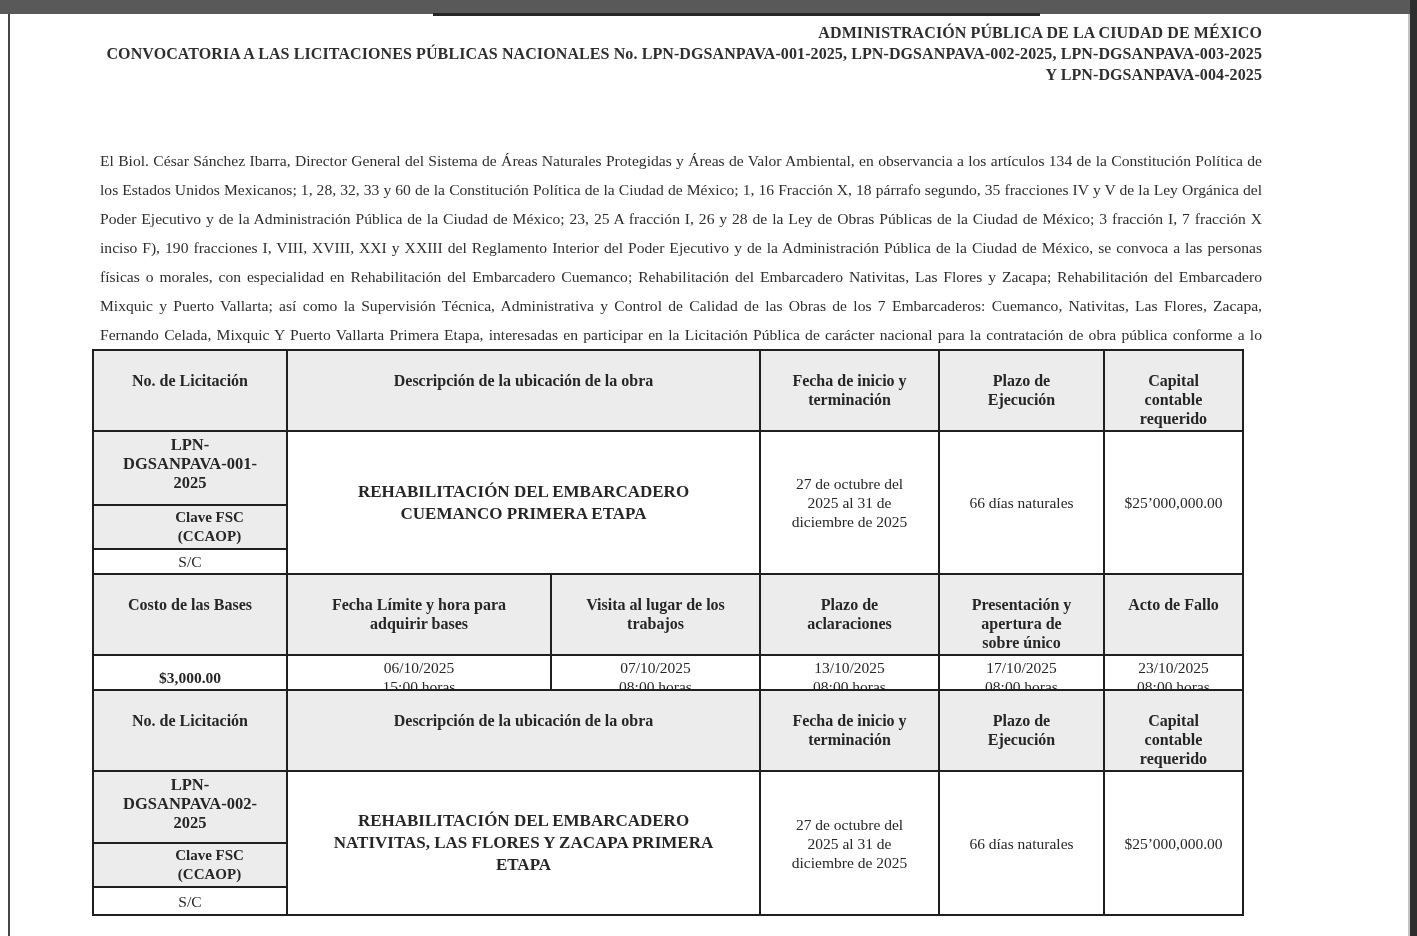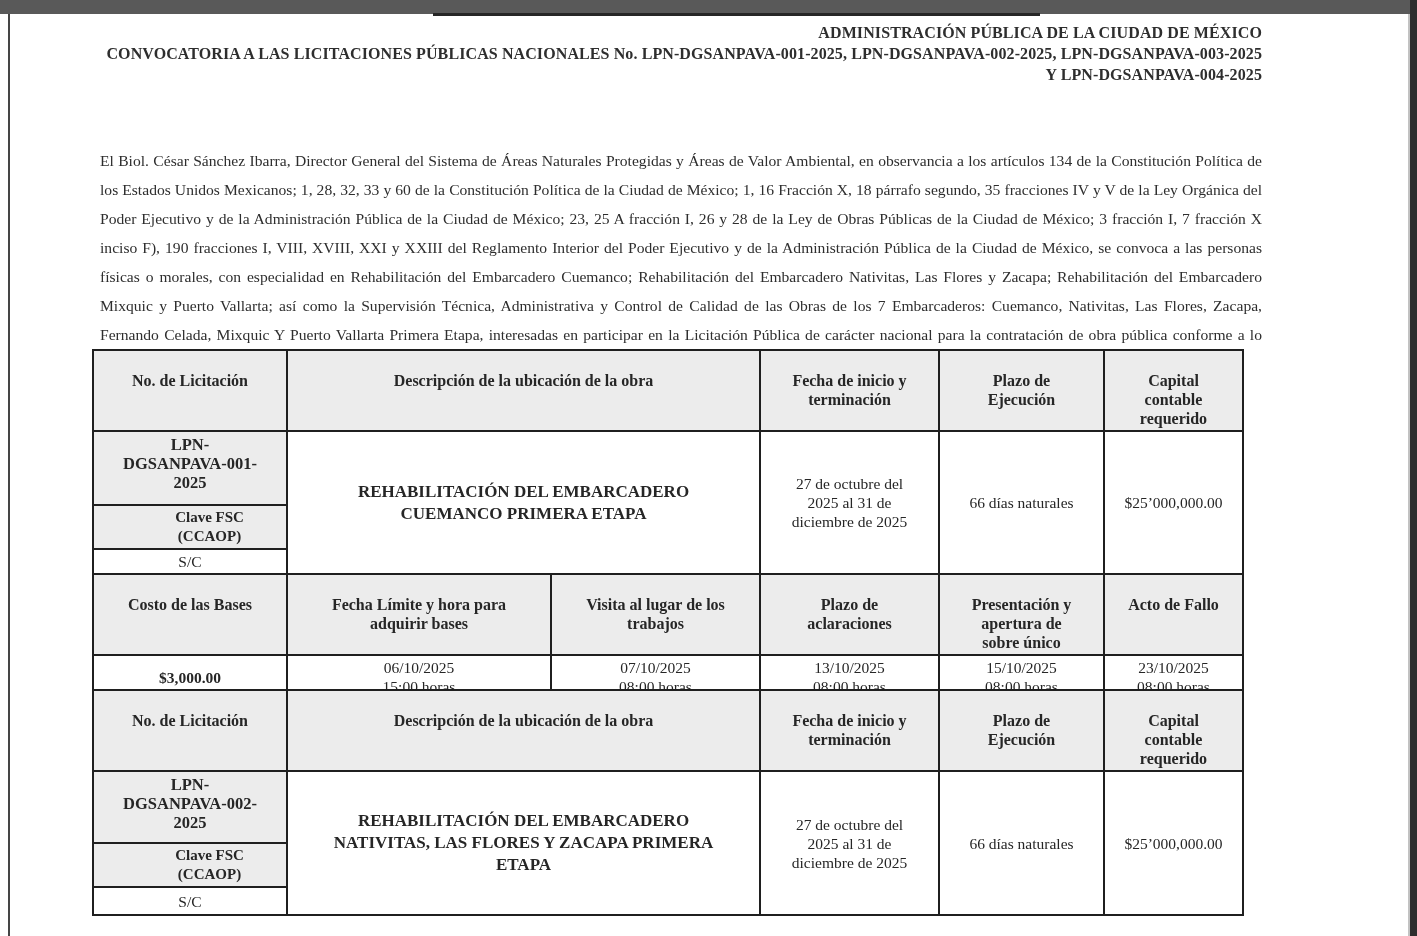--- a/index.html
+++ b/index.html
@@ -137,21 +137,21 @@
       <th class="preline">Acto de Fallo</th>
     </tr>
     <tr class="rh46">
       <td class="bold-cell">$3,000.00</td>
       <td class="preline">06/10/2025
 15:00 horas</td>
       <td class="preline">07/10/2025
 08:00 horas</td>
       <td class="preline">13/10/2025
 08:00 horas</td>
-      <td class="preline">15/10/2025
+      <td class="preline">17/10/2025
 08:00 horas</td>
       <td class="preline">23/10/2025
 08:00 horas</td>
     </tr>
   </tbody>
 </table>
 
 <table class="doc-table t2">
   <colgroup>
     <col style="width:194px">

